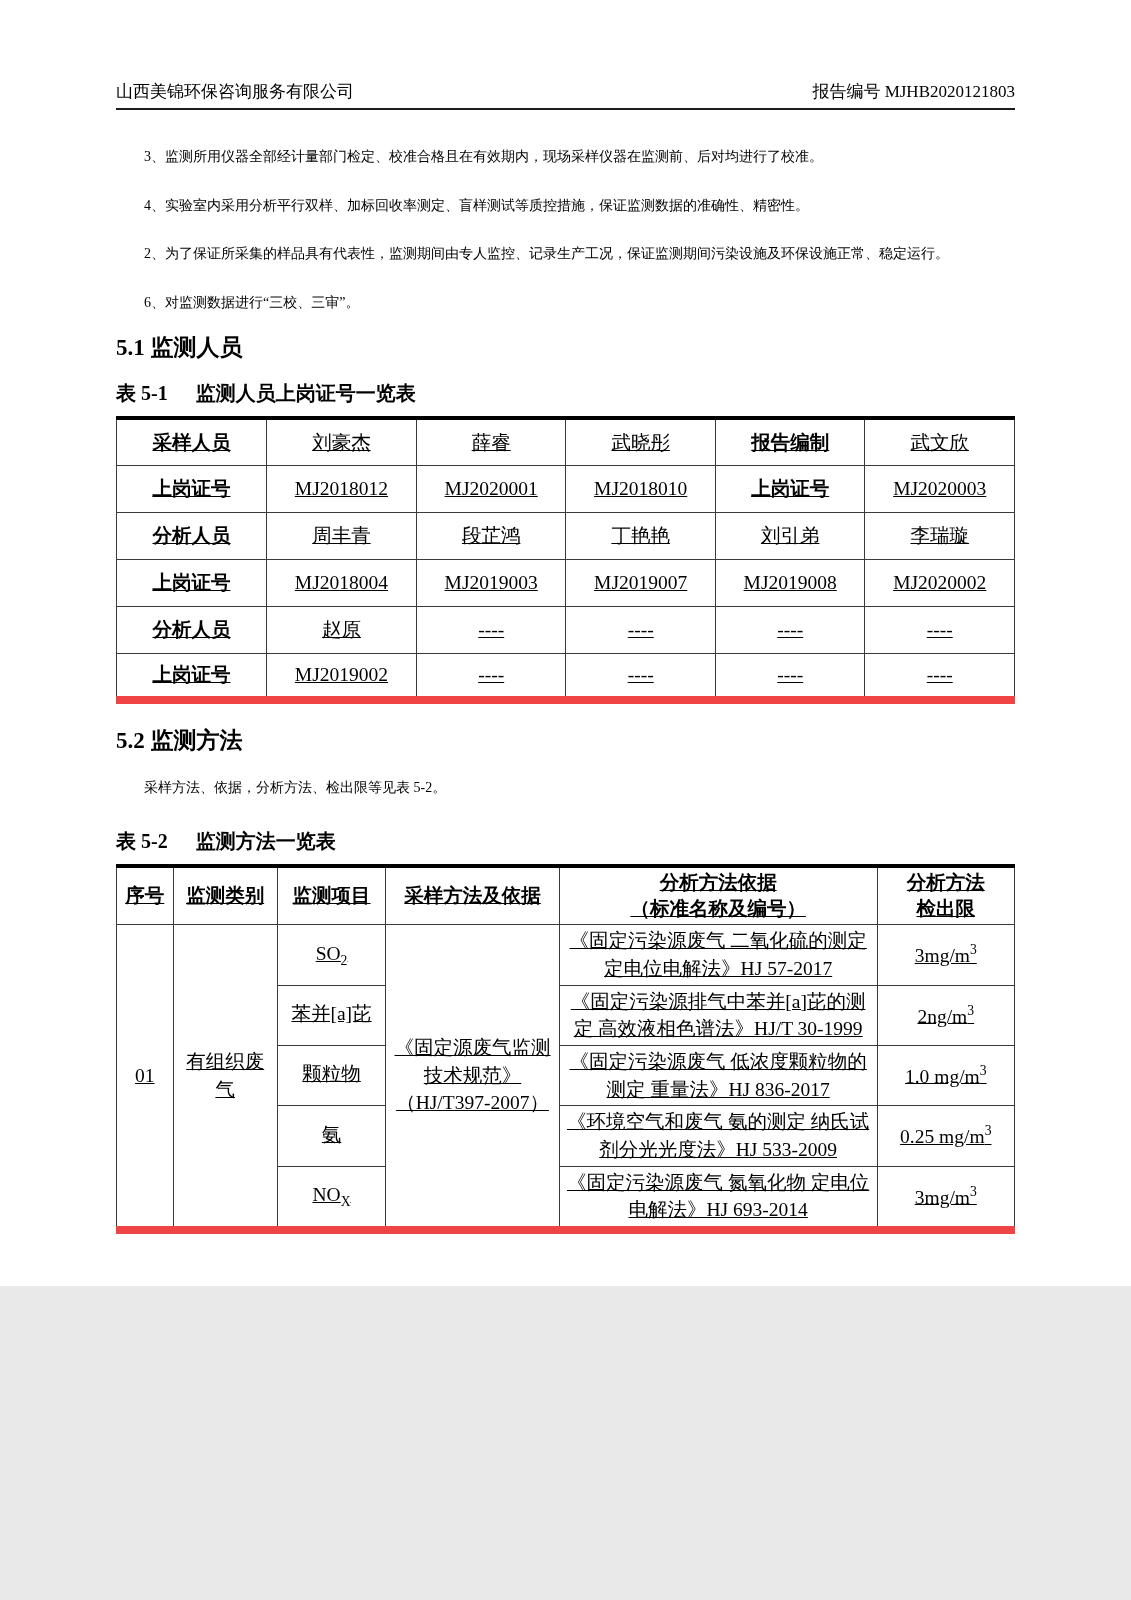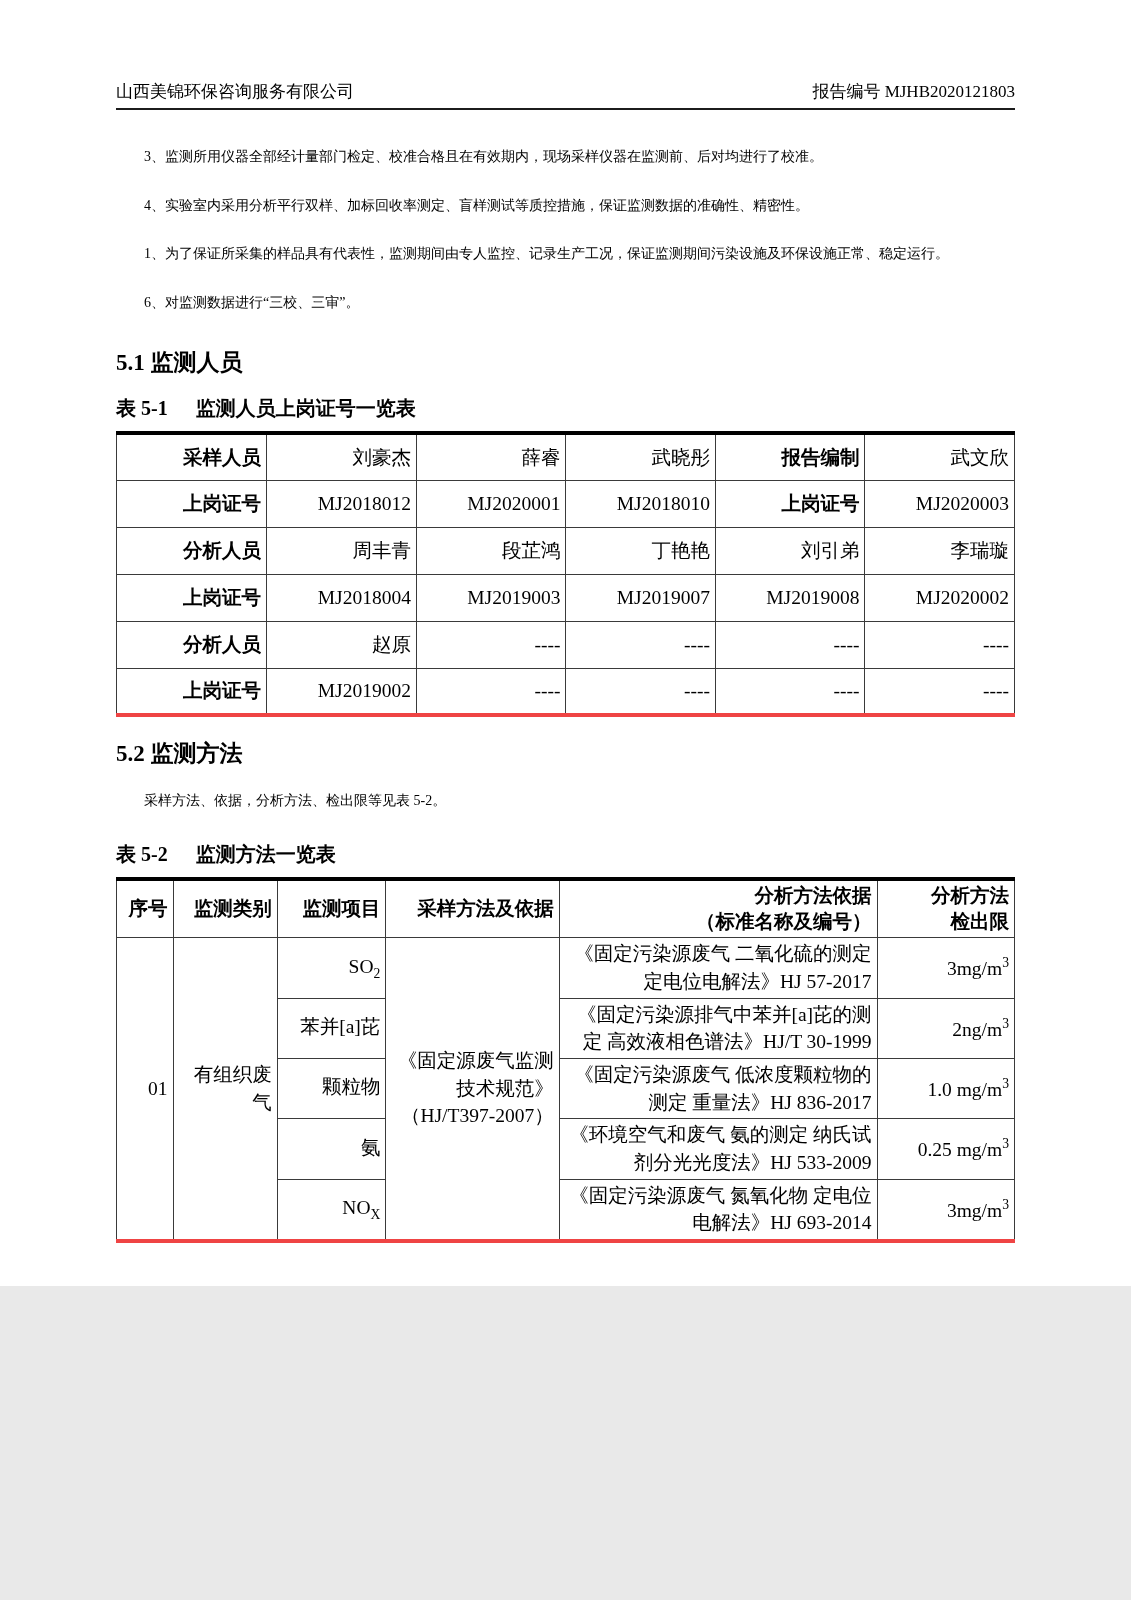--- a/index.html
+++ b/index.html
@@ -29,37 +29,38 @@
     line-height:48.5px;
     text-indent:2em;
     text-align:justify;
     margin:0;
   }
   p.first { margin-top:23px; }
   h2.sec {
     font-size:23px;
     font-weight:bold;
     line-height:34px;
-    margin:19px 0 6px 0;
+    margin:4px 0 6px 0;
   }
   h2.sec2 { margin-top:20px; }
   .caption {
     text-align:left;
     font-weight:bold;
     font-size:20px;
     margin:15px 0 9px 0;
   }
   .caption .cap-label { margin-right:28px; }
   table.doc-table {
     width:100%;
     border-collapse:collapse;
     table-layout:fixed;
     border-top:4px solid #000;
-    border-bottom:4px solid #ef4444;
-    text-align:right;
+    border-bottom:8px solid #ef4444;
+    text-align:center;
+    text-decoration:underline;
   }
   table.doc-table th, table.doc-table td {
     border:1px solid #3a3a3a;
     vertical-align:middle;
     font-size:19.5px;
     padding:2px 5px;
   }
   table.doc-table th { font-weight:bold; }
   table.t51 td, table.t51 th { height:47px; }
   table.t52 th { height:55px; line-height:1.35; }
@@ -83,21 +84,21 @@
 
   <div class="header">
     <span>山西美锦环保咨询服务有限公司</span>
     <span>报告编号 MJHB2020121803</span>
   </div>
 
   <div class="content">
 
     <p class="body first">3、监测所用仪器全部经计量部门检定、校准合格且在有效期内，现场采样仪器在监测前、后对均进行了校准。</p>
     <p class="body">4、实验室内采用分析平行双样、加标回收率测定、盲样测试等质控措施，保证监测数据的准确性、精密性。</p>
-    <p class="body">1、为了保证所采集的样品具有代表性，监测期间由专人监控、记录生产工况，保证监测期间污染设施及环保设施正常、稳定运行。</p>
+    <p class="body">2、为了保证所采集的样品具有代表性，监测期间由专人监控、记录生产工况，保证监测期间污染设施及环保设施正常、稳定运行。</p>
     <p class="body">6、对监测数据进行“三校、三审”。</p>
 
     <h2 class="sec">5.1 监测人员</h2>
 
     <div class="caption">
       <span class="cap-label">表 5-1</span><span>监测人员上岗证号一览表</span>
     </div>
 
     <table class="doc-table t51">
       <colgroup>

